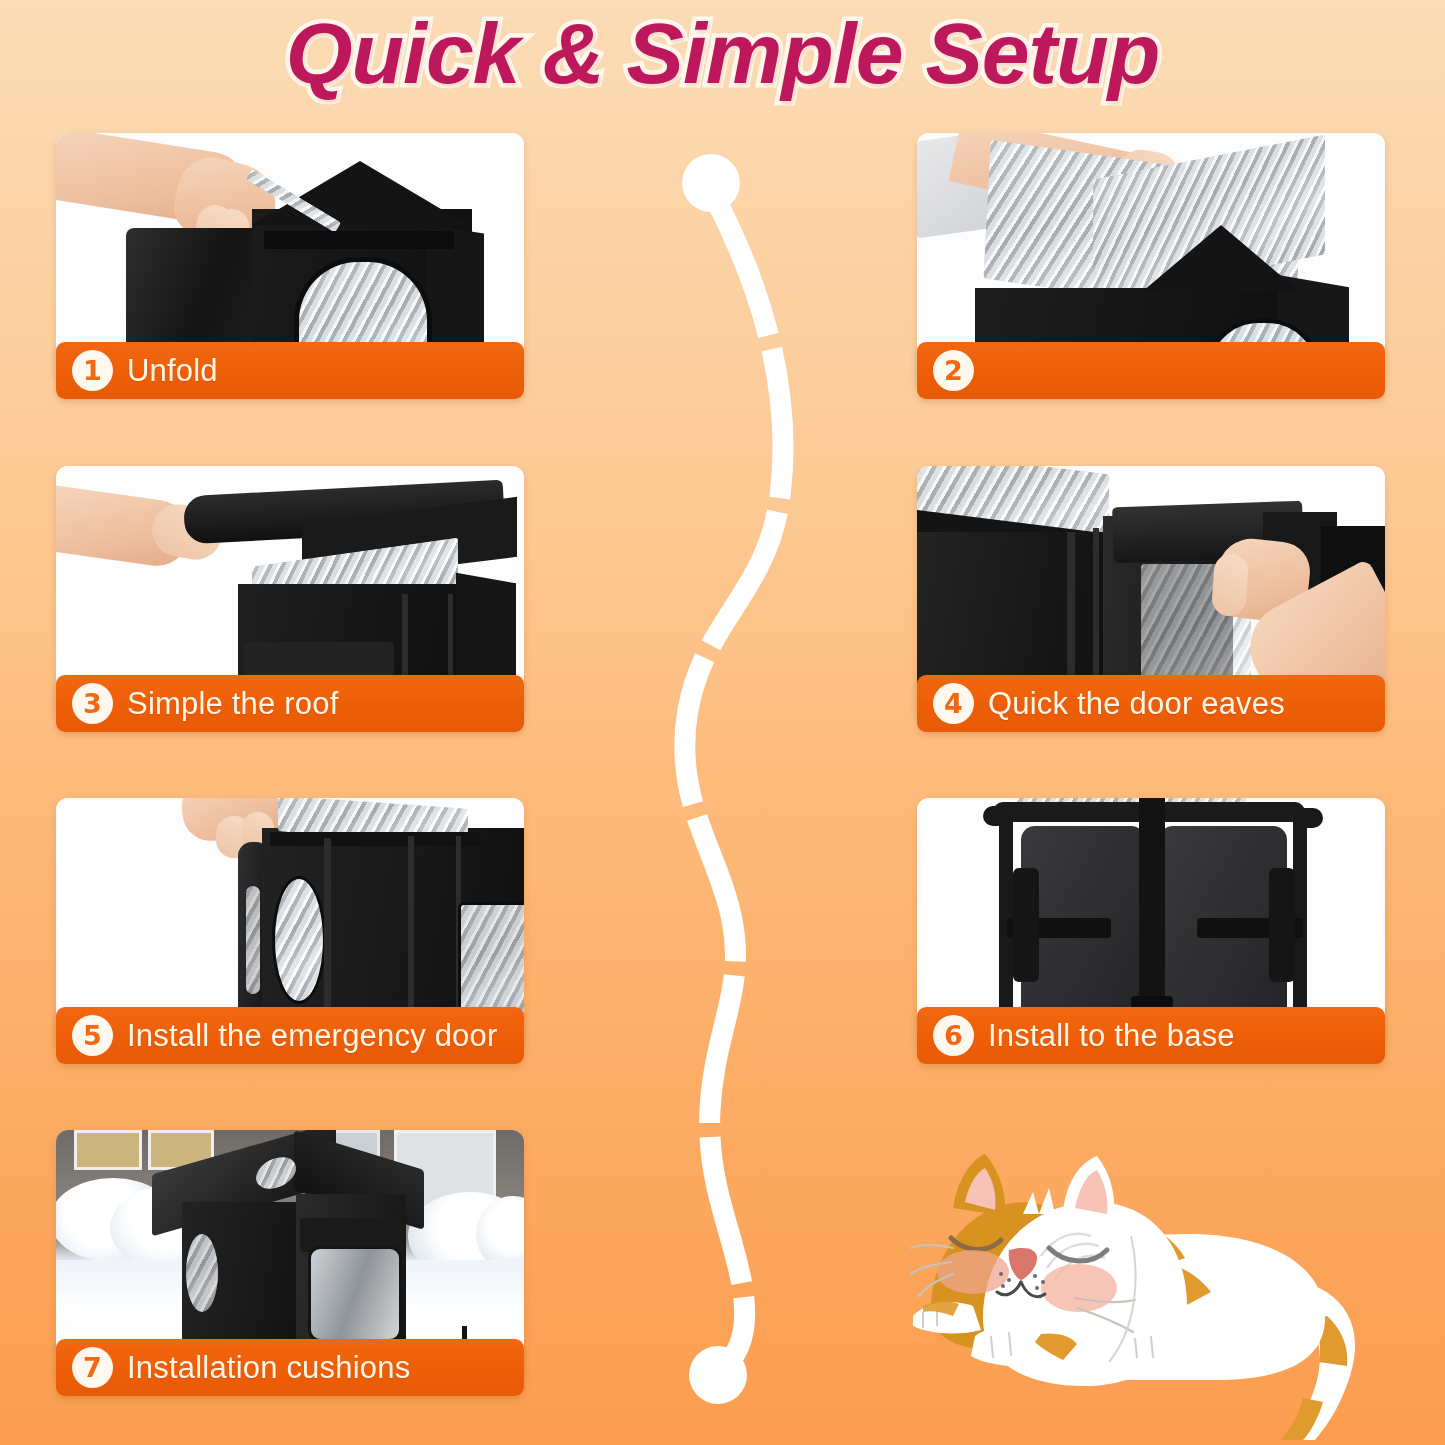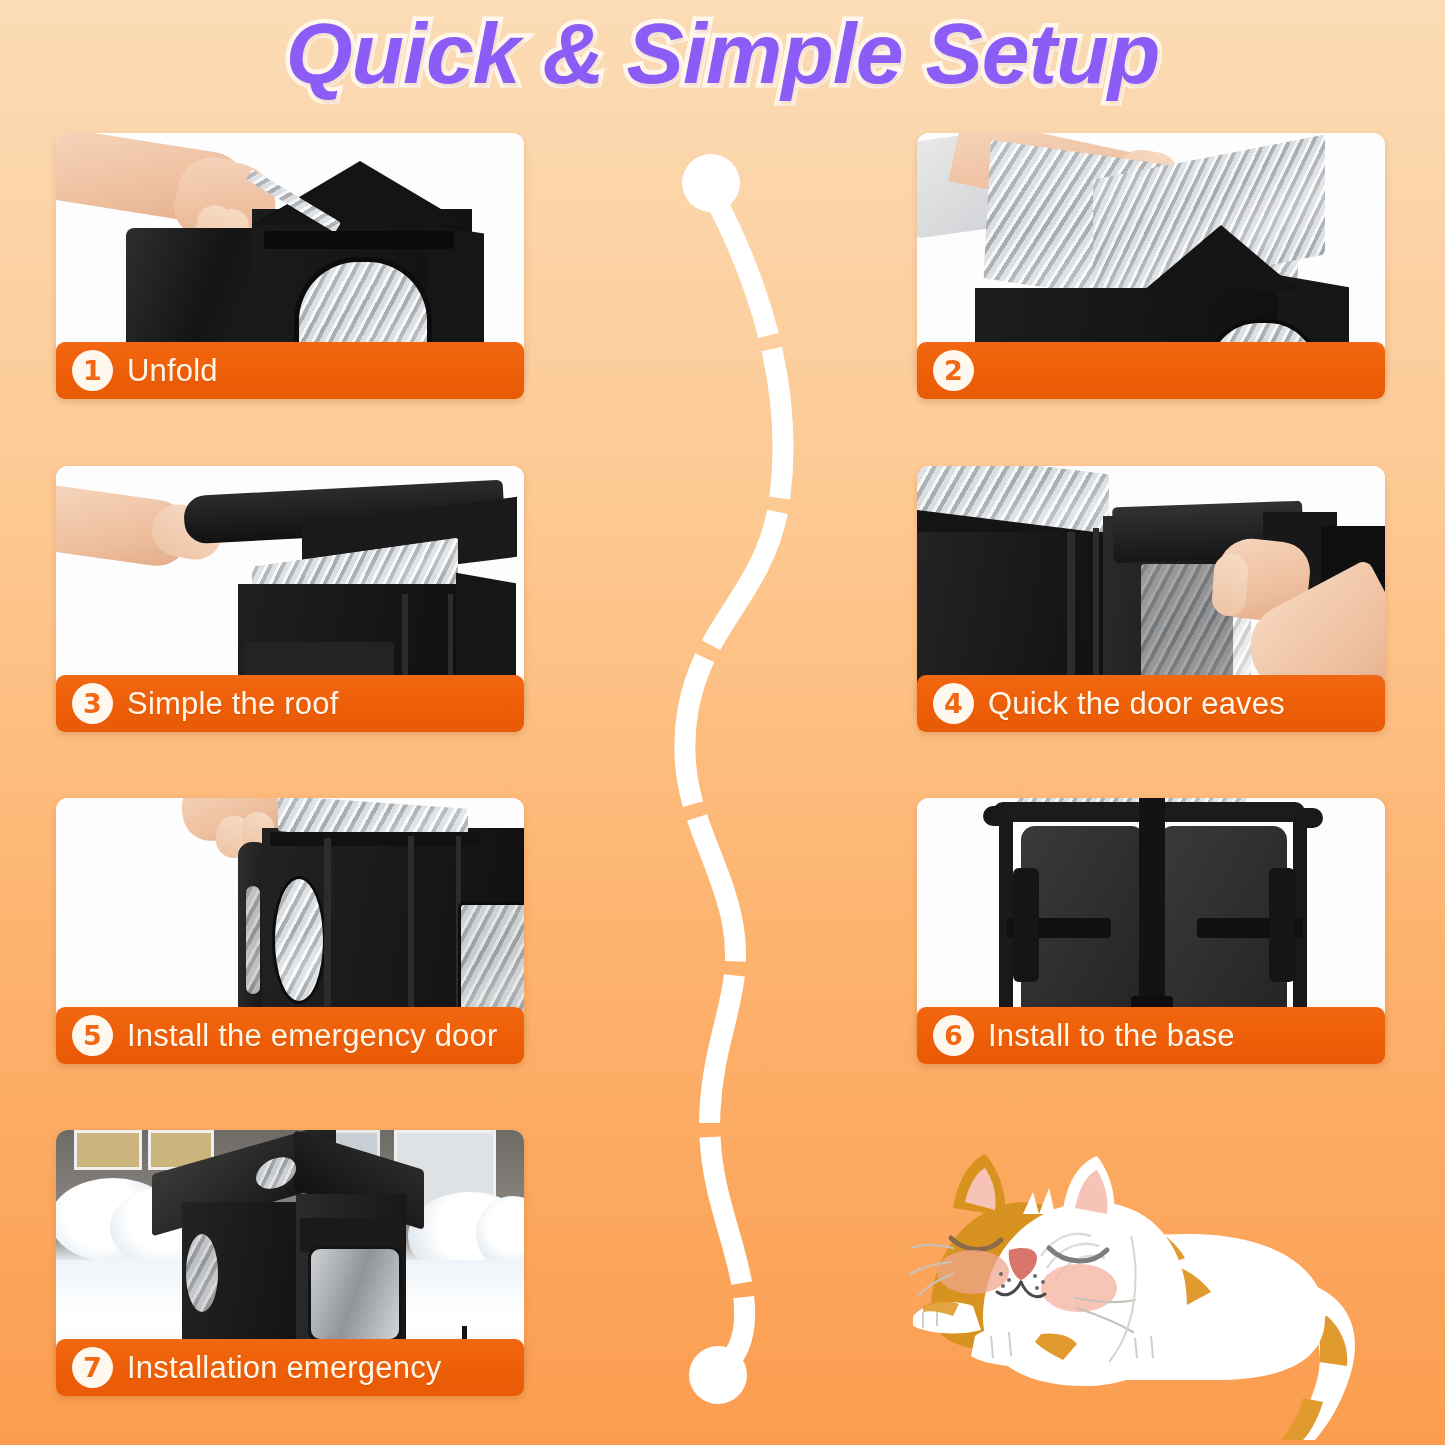--- a/index.html
+++ b/index.html
@@ -28,21 +28,21 @@
     left: 0;
     width: 1445px;
     text-align: center;
   }
   .title {
     display: inline-block;
     font-size: 86px;
     font-weight: bold;
     font-style: italic;
     letter-spacing: -1px;
-    color: #8b5cf6;
+    color: #be185d;
     -webkit-text-stroke: 9px #FFF7EC;
     paint-order: stroke fill;
     text-shadow:
         0 0 2px #FFF7EC,
         2px 3px 3px rgba(180,90,20,0.18);
     line-height: 1.05;
     white-space: nowrap;
   }
 
   
@@ -365,21 +365,21 @@
       <div class="blk" style="left:128px; top:222px; width:8px; height:32px;"></div>
       <div class="blk" style="left:180px; top:222px; width:8px; height:32px;"></div>
       <div class="blk" style="left:290px; top:222px; width:8px; height:32px;"></div>
       <div class="blk" style="left:342px; top:222px; width:8px; height:32px;"></div>
 
       <div style="position:absolute; left:344px; top:196px; width:62px; height:60px; border-right:5px solid #151515; border-bottom:5px solid #151515; border-radius:0 0 26px 0;"></div>
     </div>
   </div>
   <div class="banner">
     <div class="badge">7</div>
-    <div class="banner-label">Installation emergency</div>
+    <div class="banner-label">Installation cushions</div>
   </div>
 </div>
 
 <div class="divider">
   <svg width="180" height="1265" viewBox="0 0 180 1265">
     <circle cx="71" cy="33" r="29" fill="#ffffff"></circle>
     <path d="M74,46
              C 128,150 152,250 140,346
              C 128,442 64,470 48,560
              C 32,650 78,700 92,770

